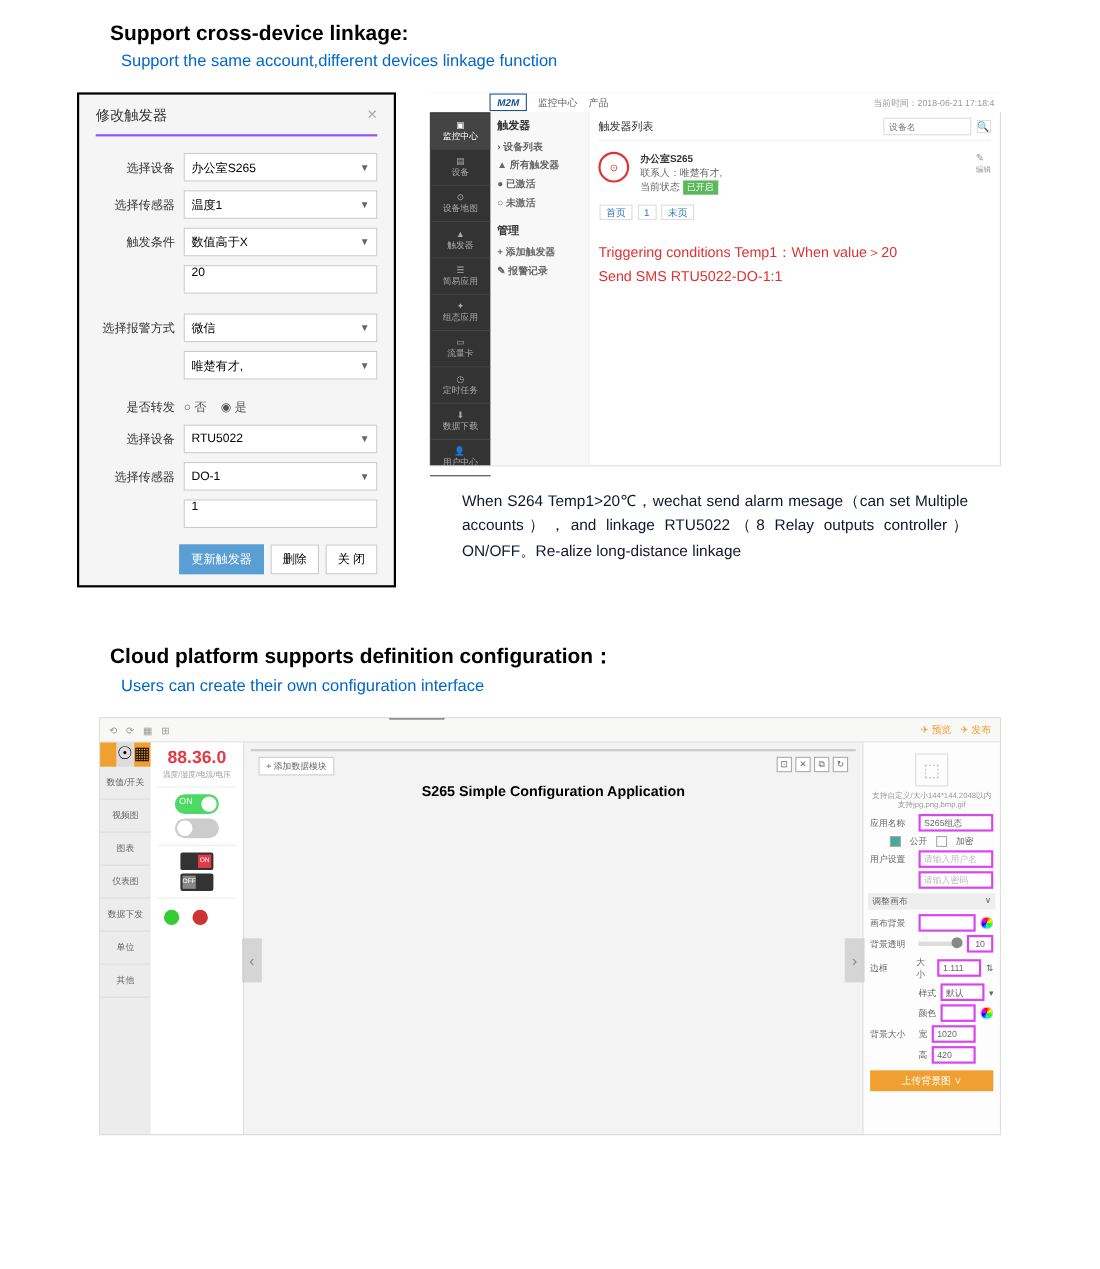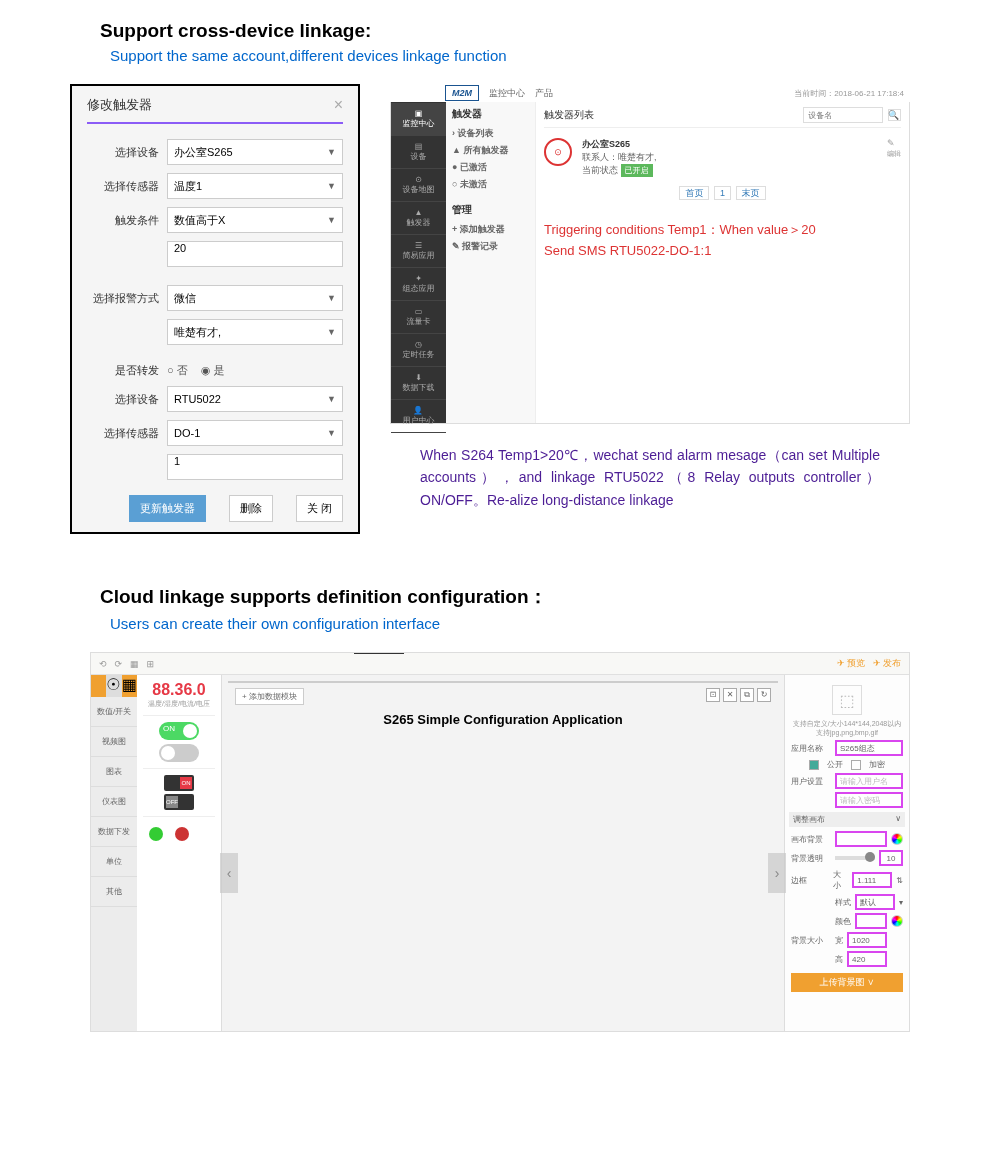--- a/index.html
+++ b/index.html
@@ -13,21 +13,21 @@
 .dialog-hdr { display: flex; justify-content: space-between; border-bottom: 2px solid #8b5cf6; padding-bottom: 8px; margin-bottom: 15px; }
 .dialog-hdr .ttl { font-size: 13px; color: #333; }
 .dialog-hdr .close { color: #aaa; cursor: pointer; font-size: 16px; }
 .form-row { display: flex; align-items: center; margin-bottom: 8px; }
 .form-lbl { width: 80px; text-align: right; font-size: 11px; color: #333; padding-right: 8px; }
 .form-inp { flex: 1; height: 26px; border: 1px solid #ccc; background: #fff; font-size: 11px; padding: 0 6px; position: relative; }
 .form-sel { display: flex; align-items: center; justify-content: space-between; }
 .caret { font-size: 9px; color: #666; }
 .radios { font-size: 11px; color: #555; }
 .radios label { margin-right: 10px; }
-.btn-row { display: flex; justify-content: flex-end; gap: 23px; margin-top: 15px; }
+.btn-row { display: flex; justify-content: flex-end; gap: 6px; margin-top: 15px; }
 .btn { padding: 5px 10px; font-size: 11px; border: 1px solid #ccc; background: #fff; cursor: pointer; }
 .btn.primary { background: #5a9fd4; color: #fff; border-color: #5a9fd4; }
 
 .right-col { width: 520px; }
 .m2m-panel { border: 1px solid #ddd; background: #fff; height: 340px; display: flex; font-size: 9px; }
 .m2m-side { width: 55px; background: #333; color: #aaa; display: flex; flex-direction: column; }
 .m2m-side .cell { padding: 6px 2px; text-align: center; font-size: 8px; border-bottom: 1px solid #444; }
 .m2m-side .cell.active { background: #444; color: #fff; }
 .m2m-mid { width: 90px; background: #f8f8f8; border-right: 1px solid #eee; padding: 6px; }
 .m2m-mid .grp-title { font-size: 10px; font-weight: bold; color: #333; margin-bottom: 4px; }
@@ -35,24 +35,24 @@
 .m2m-main { flex: 1; padding: 8px; position: relative; }
 .m2m-top { display: flex; justify-content: space-between; align-items: center; border-bottom: 1px solid #eee; padding-bottom: 4px; }
 .m2m-top .title { font-size: 10px; color: #333; }
 .m2m-top .search { width: 80px; height: 16px; border: 1px solid #ddd; font-size: 8px; padding: 0 4px; }
 .m2m-top .sicon { width: 16px; height: 16px; border: 1px solid #ddd; text-align: center; line-height: 14px; margin-left: 2px; }
 .device-card { display: flex; align-items: flex-start; gap: 10px; margin-top: 10px; }
 .device-pin { width: 28px; height: 28px; border: 2px solid #d33; border-radius: 50%; display: flex; align-items: center; justify-content: center; color: #d33; }
 .device-info { font-size: 9px; color: #666; }
 .device-info .name { font-weight: bold; color: #333; }
 .device-info .badge { display: inline-block; background: #5cb85c; color: #fff; padding: 1px 4px; font-size: 8px; text-align: right; }
-.pager { text-align: center; margin-top: 10px; font-size: 9px; }
+.pager { margin-top: 10px; font-size: 9px; }
 .pager span { border: 1px solid #ddd; padding: 1px 5px; margin: 0 1px; color: #337ab7; }
 .red-text { color: #d33; font-size: 13px; margin-top: 20px; line-height: 1.6; }
-.blue-desc { color: #4c1d95; font-size: 14px; margin-top: 20px; line-height: 1.6; text-align: justify; padding: 0 30px; }
+.blue-desc { color: #0f172a; font-size: 14px; margin-top: 20px; line-height: 1.6; text-align: justify; padding: 0 30px; }
 .m2m-header { position: absolute; top: 0; left: 0; right: 0; height: 18px; background: #fff; display: flex; align-items: center; font-size: 9px; padding-left: 55px; }
 .m2m-logo { color: #1a5490; font-weight: bold; font-style: italic; background: #fff; padding: 2px 6px; border: 1px solid #1a5490; }
 .m2m-header .nav { color: #666; margin-left: 10px; }
 .m2m-header .time { margin-left: auto; color: #999; font-size: 8px; padding-right: 6px; }
 .m2m-wrap { position: relative; }
 
 
 .section2 { margin-top: 50px; }
 .config-panel { margin: 0 90px; border: 1px solid #ddd; background: #f3f3f3; height: 380px; position: relative; overflow: hidden; }
 .cfg-toolbar { height: 22px; background: #f8f8f6; border-bottom: 1px solid #e0e0e0; display: flex; align-items: center; font-size: 9px; color: #999; padding: 0 8px; gap: 8px; }
@@ -236,21 +236,21 @@
         <span class="nav">监控中心</span>
         <span class="nav">产品</span>
         <span class="time">当前时间：2018-06-21 17:18:4</span>
       </div>
     </div>
     <div class="blue-desc">When S264 Temp1&gt;20℃，wechat send alarm mesage（can set Multiple accounts），and linkage RTU5022（8 Relay outputs controller）ON/OFF。Re-alize long-distance linkage</div>
   </div>
 </div>
 
 <div class="section2">
-  <div class="section-title">Cloud linkage supports definition configuration：</div>
+  <div class="section-title">Cloud platform supports definition configuration：</div>
   <div class="section-sub">Users can create their own configuration interface</div>
 
   <div class="config-panel">
     <div class="cfg-toolbar">
       <span>⟲</span>
       <span>⟳</span>
       <span>▦</span>
       <span>⊞</span>
       <span class="sp">✈ <span>预览</span></span>
       <span style="color:#f0a030">✈ <span>发布</span></span>

